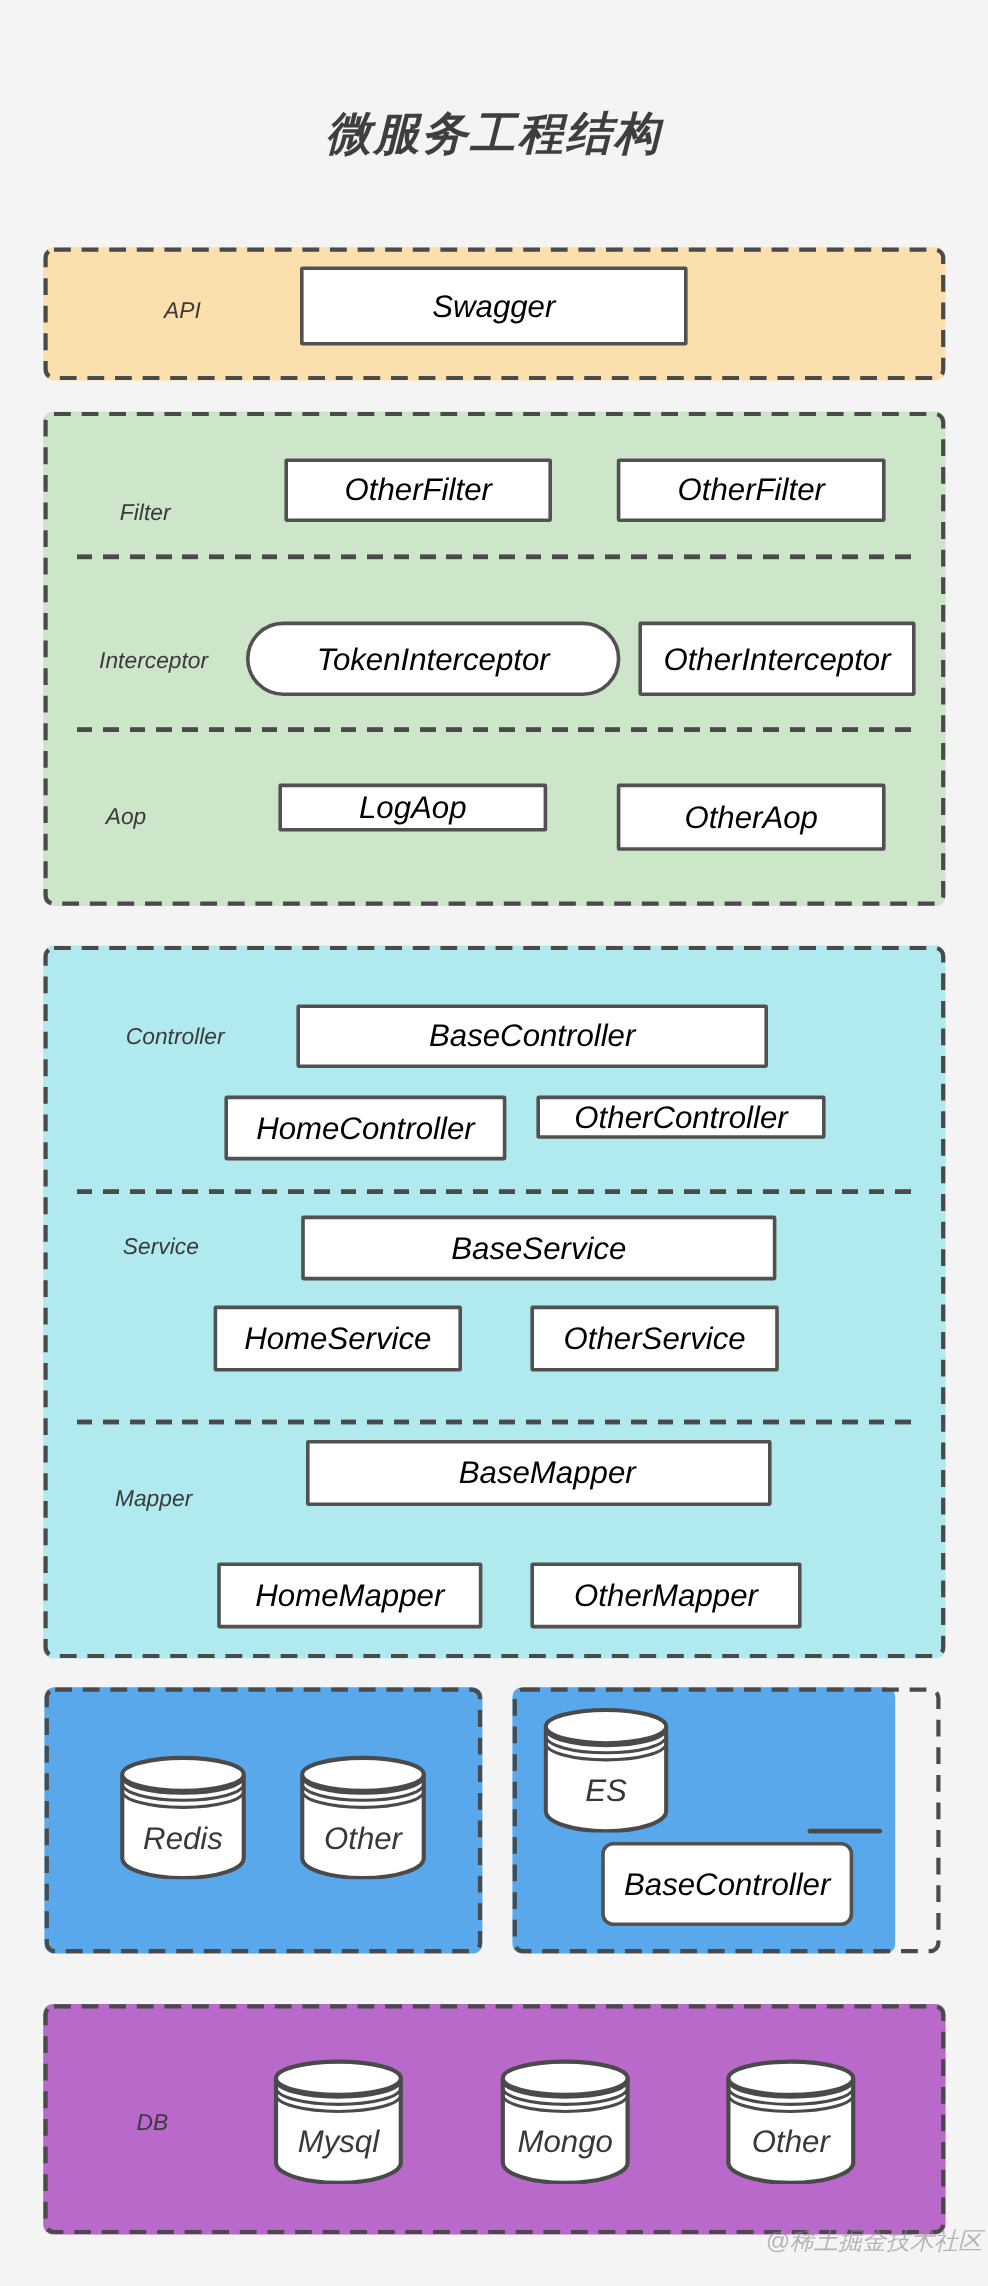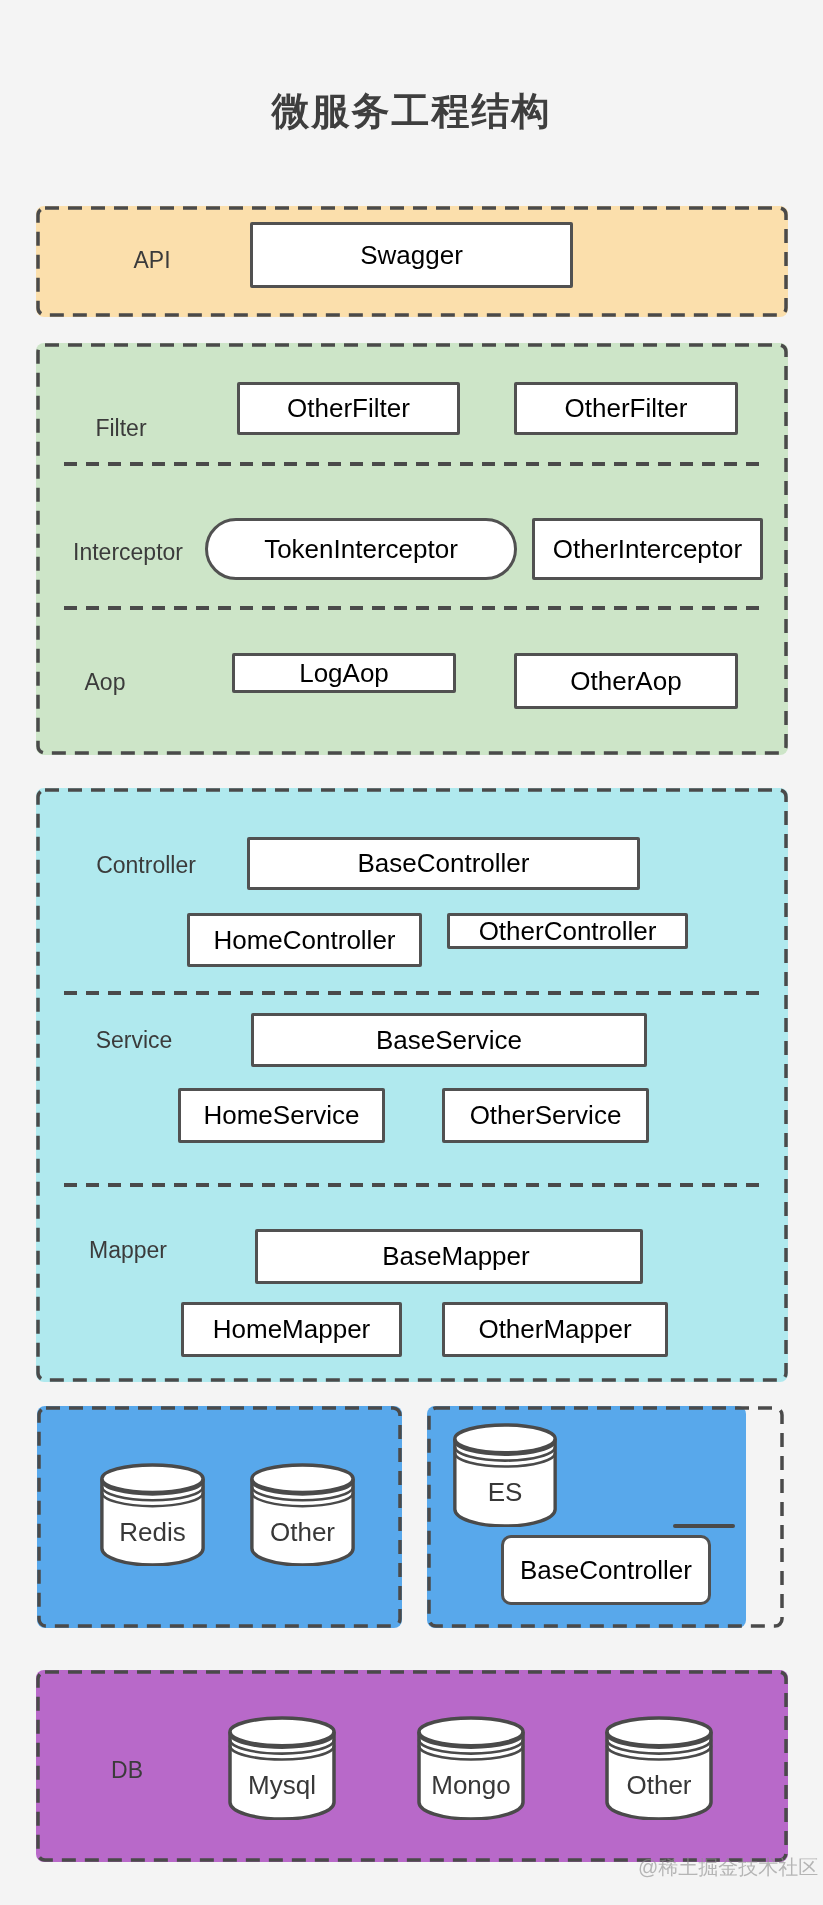--- a/index.html
+++ b/index.html
@@ -1,29 +1,30 @@
 <!DOCTYPE html>
 <html><head>
 <meta charset="utf-8">
 <style>
   html,body{margin:0;padding:0;background:#f4f4f4;}
   #page{
     position:relative;width:823px;height:1905px;margin:0 auto;
     background:#f4f4f4;overflow:hidden;
     font-family:"Liberation Sans","DejaVu Sans",sans-serif;
     color:#3b3b3b;
+    font-style:italic;
   }
   .page-title{
     position:absolute;left:0;right:0;top:86px;text-align:center;
     font-size:38px;font-weight:700;color:#3e3e3e;letter-spacing:2px;
   }
   .section{position:absolute;border-radius:8px;}
   .sec-label{
     position:absolute;transform:translate(-50%,-50%);
-    font-size:23px;color:#3b3b3b;white-space:nowrap;text-align:right;
+    font-size:19px;color:#3b3b3b;white-space:nowrap;text-align:right;
   }
   .wbox{
     position:absolute;background:#ffffff;border:3.5px solid #515151;
     border-radius:2px;display:flex;align-items:center;justify-content:center;
     font-size:26px;color:#000000;box-sizing:border-box;white-space:nowrap;
   }
   .rbox{border-radius:10px;}
   .hsep{
     position:absolute;left:28px;right:24px;height:4px;
     background-image:repeating-linear-gradient(to right,#4a4a4a 0 13px,transparent 13px 22px);
@@ -89,21 +90,21 @@
     <div class="hsep" style="top:203px;"></div>
 
     <div class="sec-label" style="left:98px;top:252px;">Service</div>
     <div class="wbox" style="left:215px;top:225px;width:396px;height:54px;">BaseService</div>
     <div class="wbox" style="left:142px;top:300px;width:207px;height:55px;">HomeService</div>
     <div class="wbox" style="left:406px;top:300px;width:207px;height:55px;">OtherService</div>
 
     <div class="hsep" style="top:395px;"></div>
 
     <div class="sec-label" style="left:92px;top:462px;">Mapper</div>
-    <div class="wbox" style="left:219px;top:441px;width:388px;height:55px;padding-left:14px;">BaseMapper</div>
+    <div class="wbox" style="left:219px;top:412px;width:388px;height:55px;padding-left:14px;">BaseMapper</div>
     <div class="wbox" style="left:145px;top:514px;width:221px;height:55px;">HomeMapper</div>
     <div class="wbox" style="left:406px;top:514px;width:226px;height:55px;">OtherMapper</div>
   <svg width="752" height="594" style="position: absolute; left: 0px; top: 0px; pointer-events: none; overflow: visible;">
         <rect x="2" y="2" width="748" height="590" rx="7" fill="none" stroke="#4a4a4a" stroke-width="3.5" stroke-dasharray="14 9"></rect>
       </svg>
     </div>
 
   <div class="section dashed" style="left:37px;top:1406px;width:365px;height:222px;background:#58a8eb;">
     <div class="cyl" style="left:61px;top:56px;width:109px;height:104px;">
       <svg viewBox="0 0 112 106" preserveAspectRatio="none">

